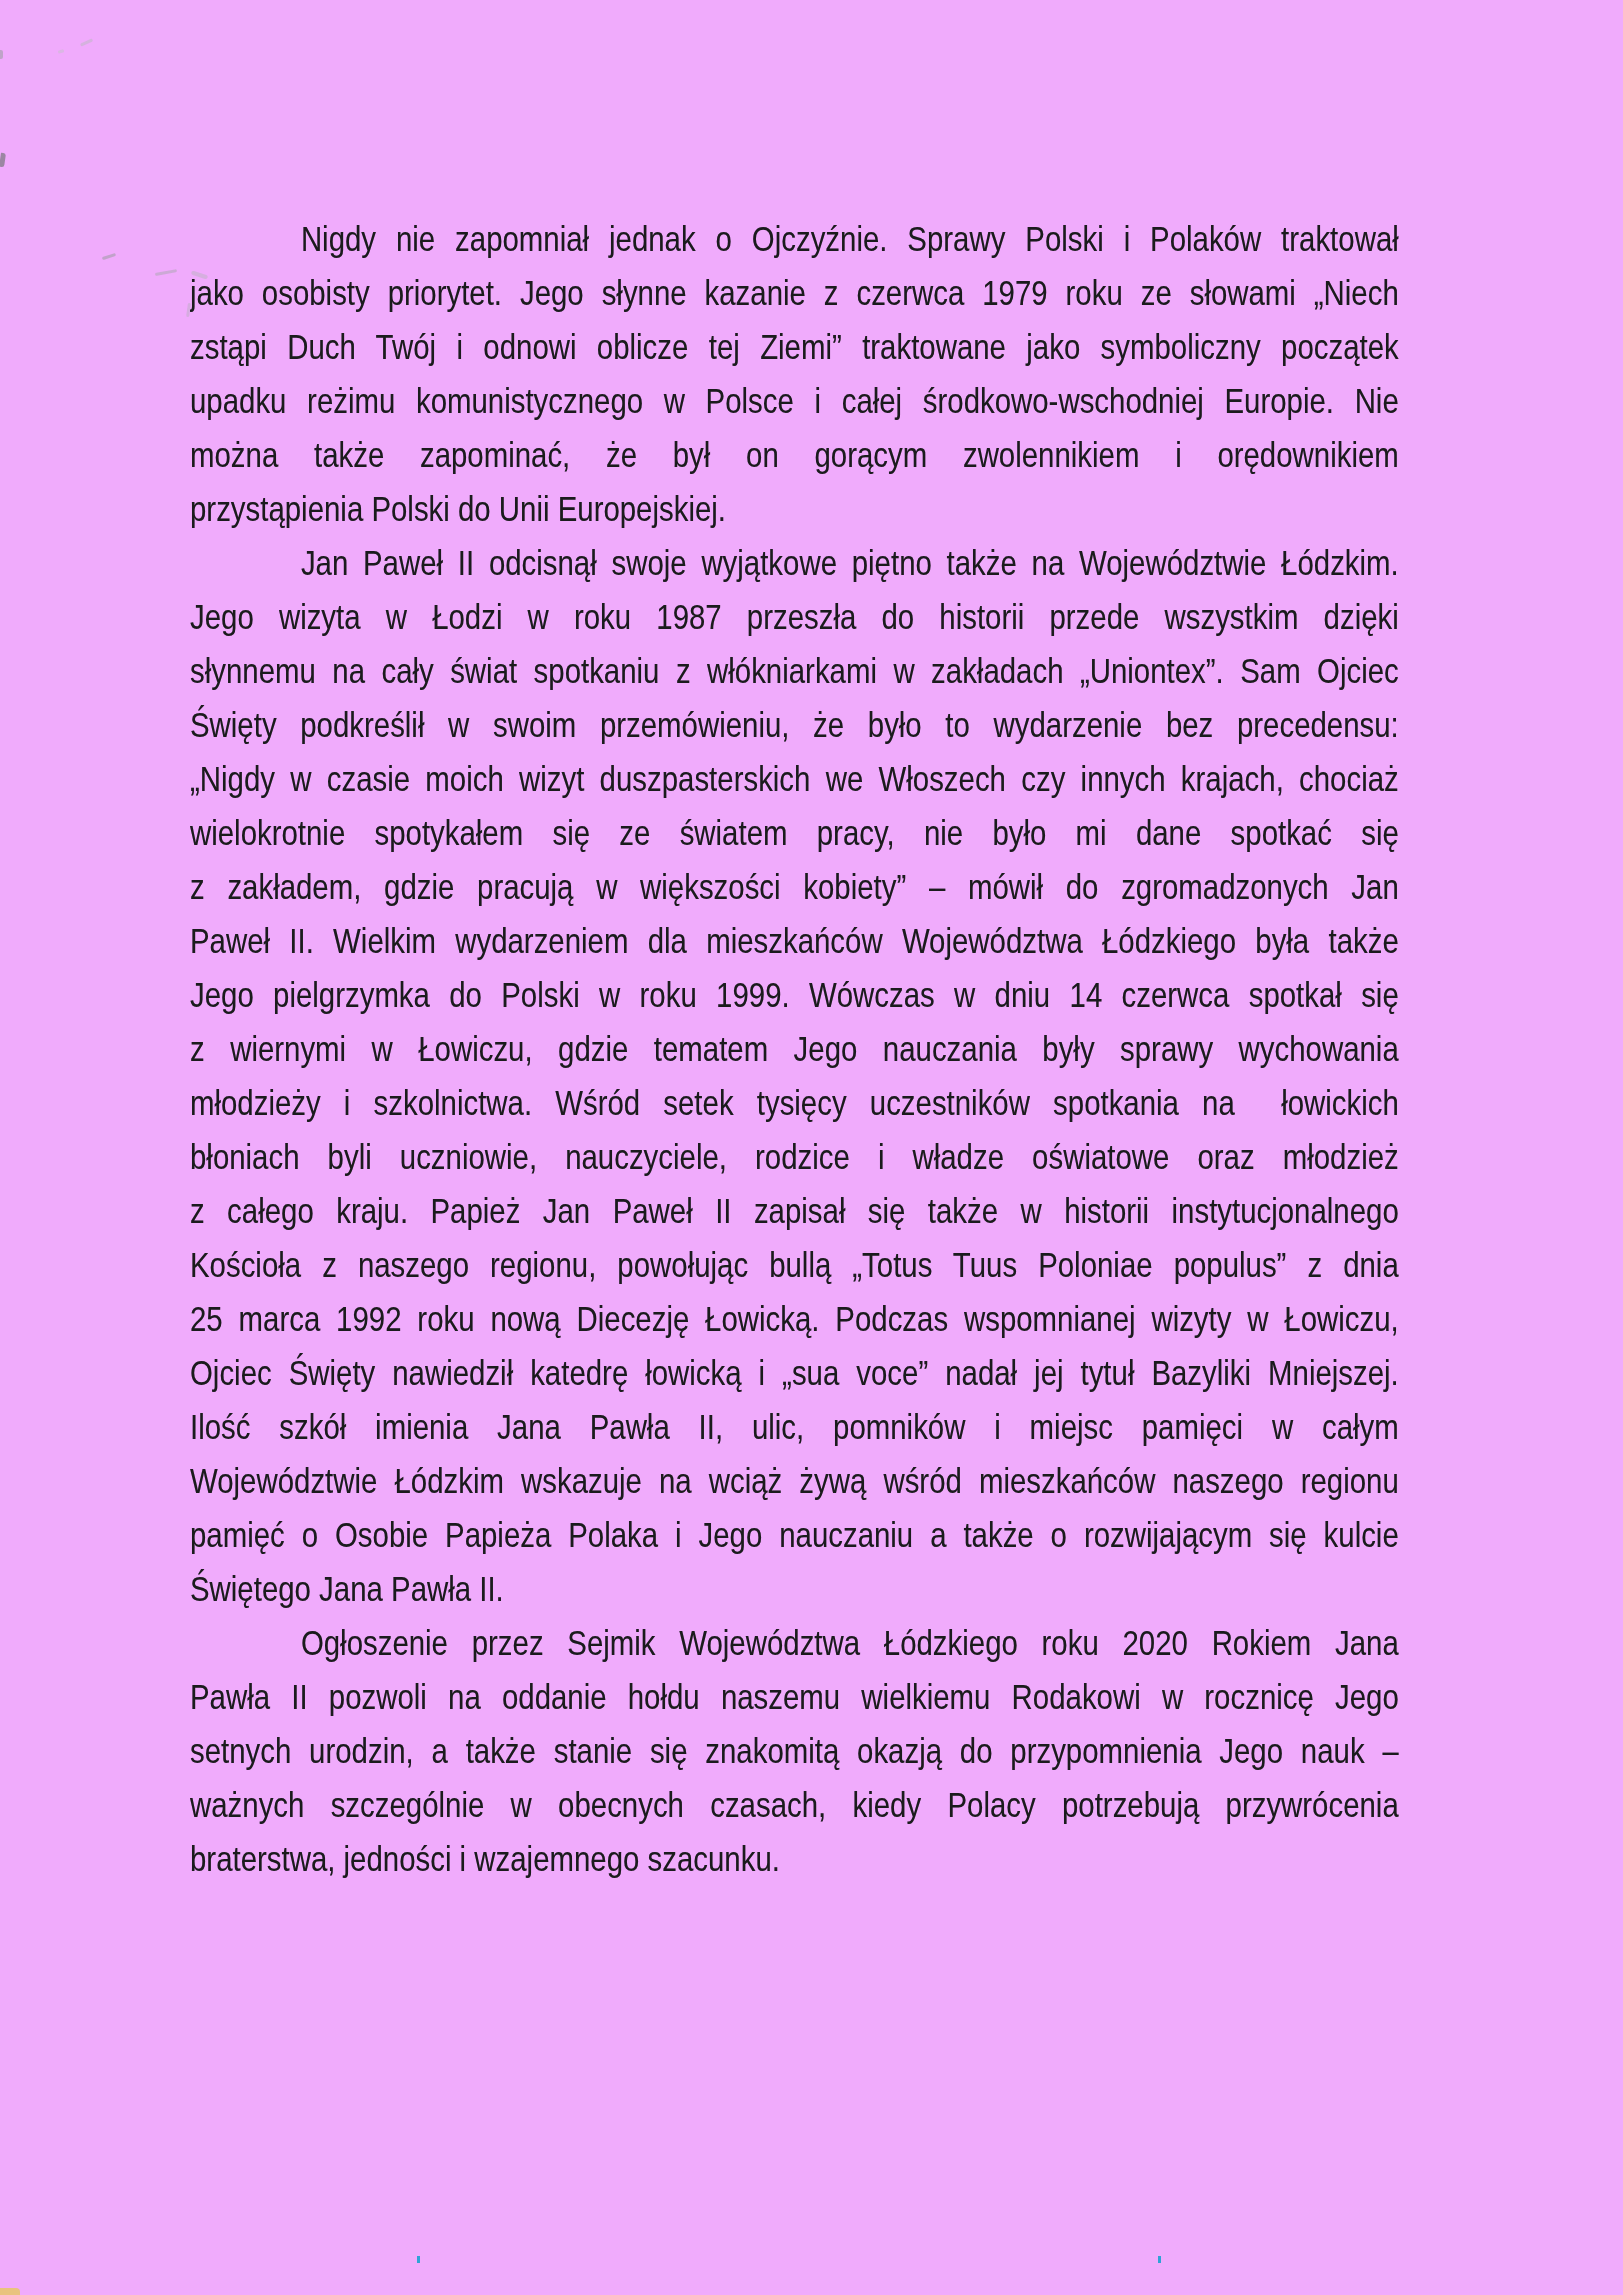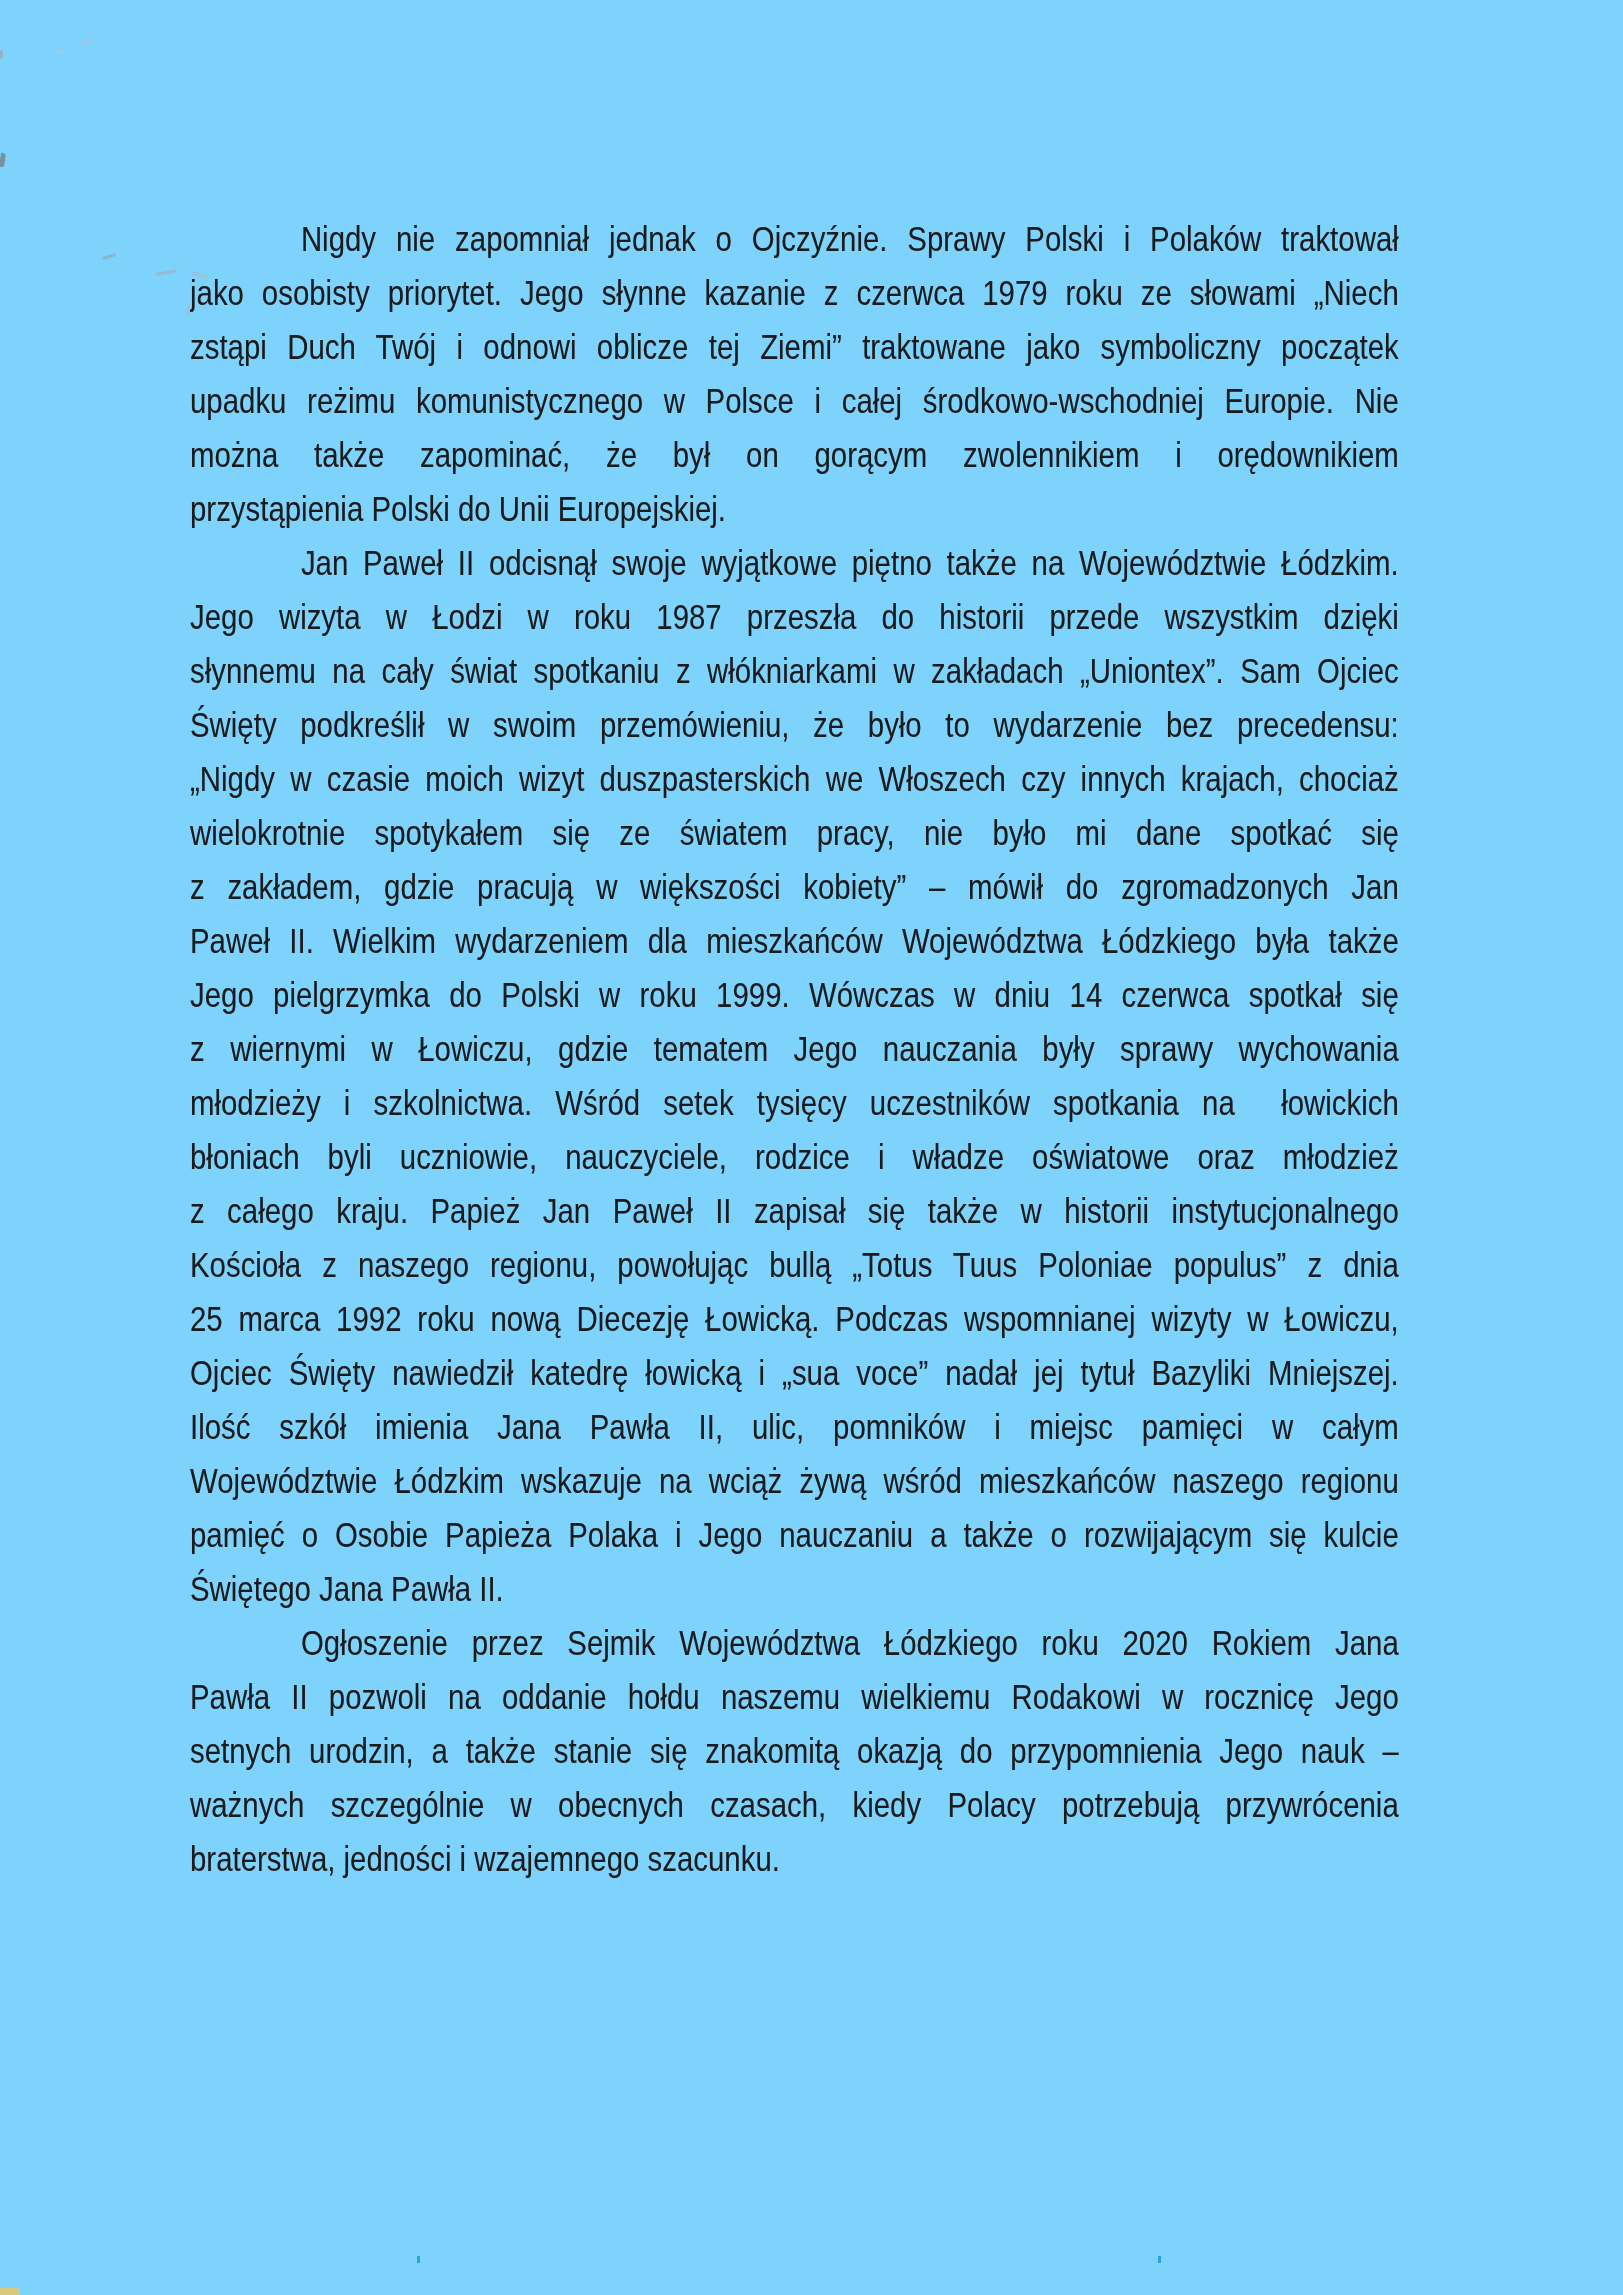--- a/index.html
+++ b/index.html
@@ -4,21 +4,21 @@
 <style>
   html, body {
     margin: 0;
     padding: 0;
     background: #ffffff;
   }
   .page {
     position: relative;
     width: 1623px;
     height: 2295px;
-    background: #7dd3fc;
+    background: #f0abfc;
     overflow: hidden;
     font-family: "Liberation Sans", "DejaVu Sans", sans-serif;
   }
   
   .text-block {
     position: absolute;
     left: 190px;
     top: 212px;
   }
   .line {

